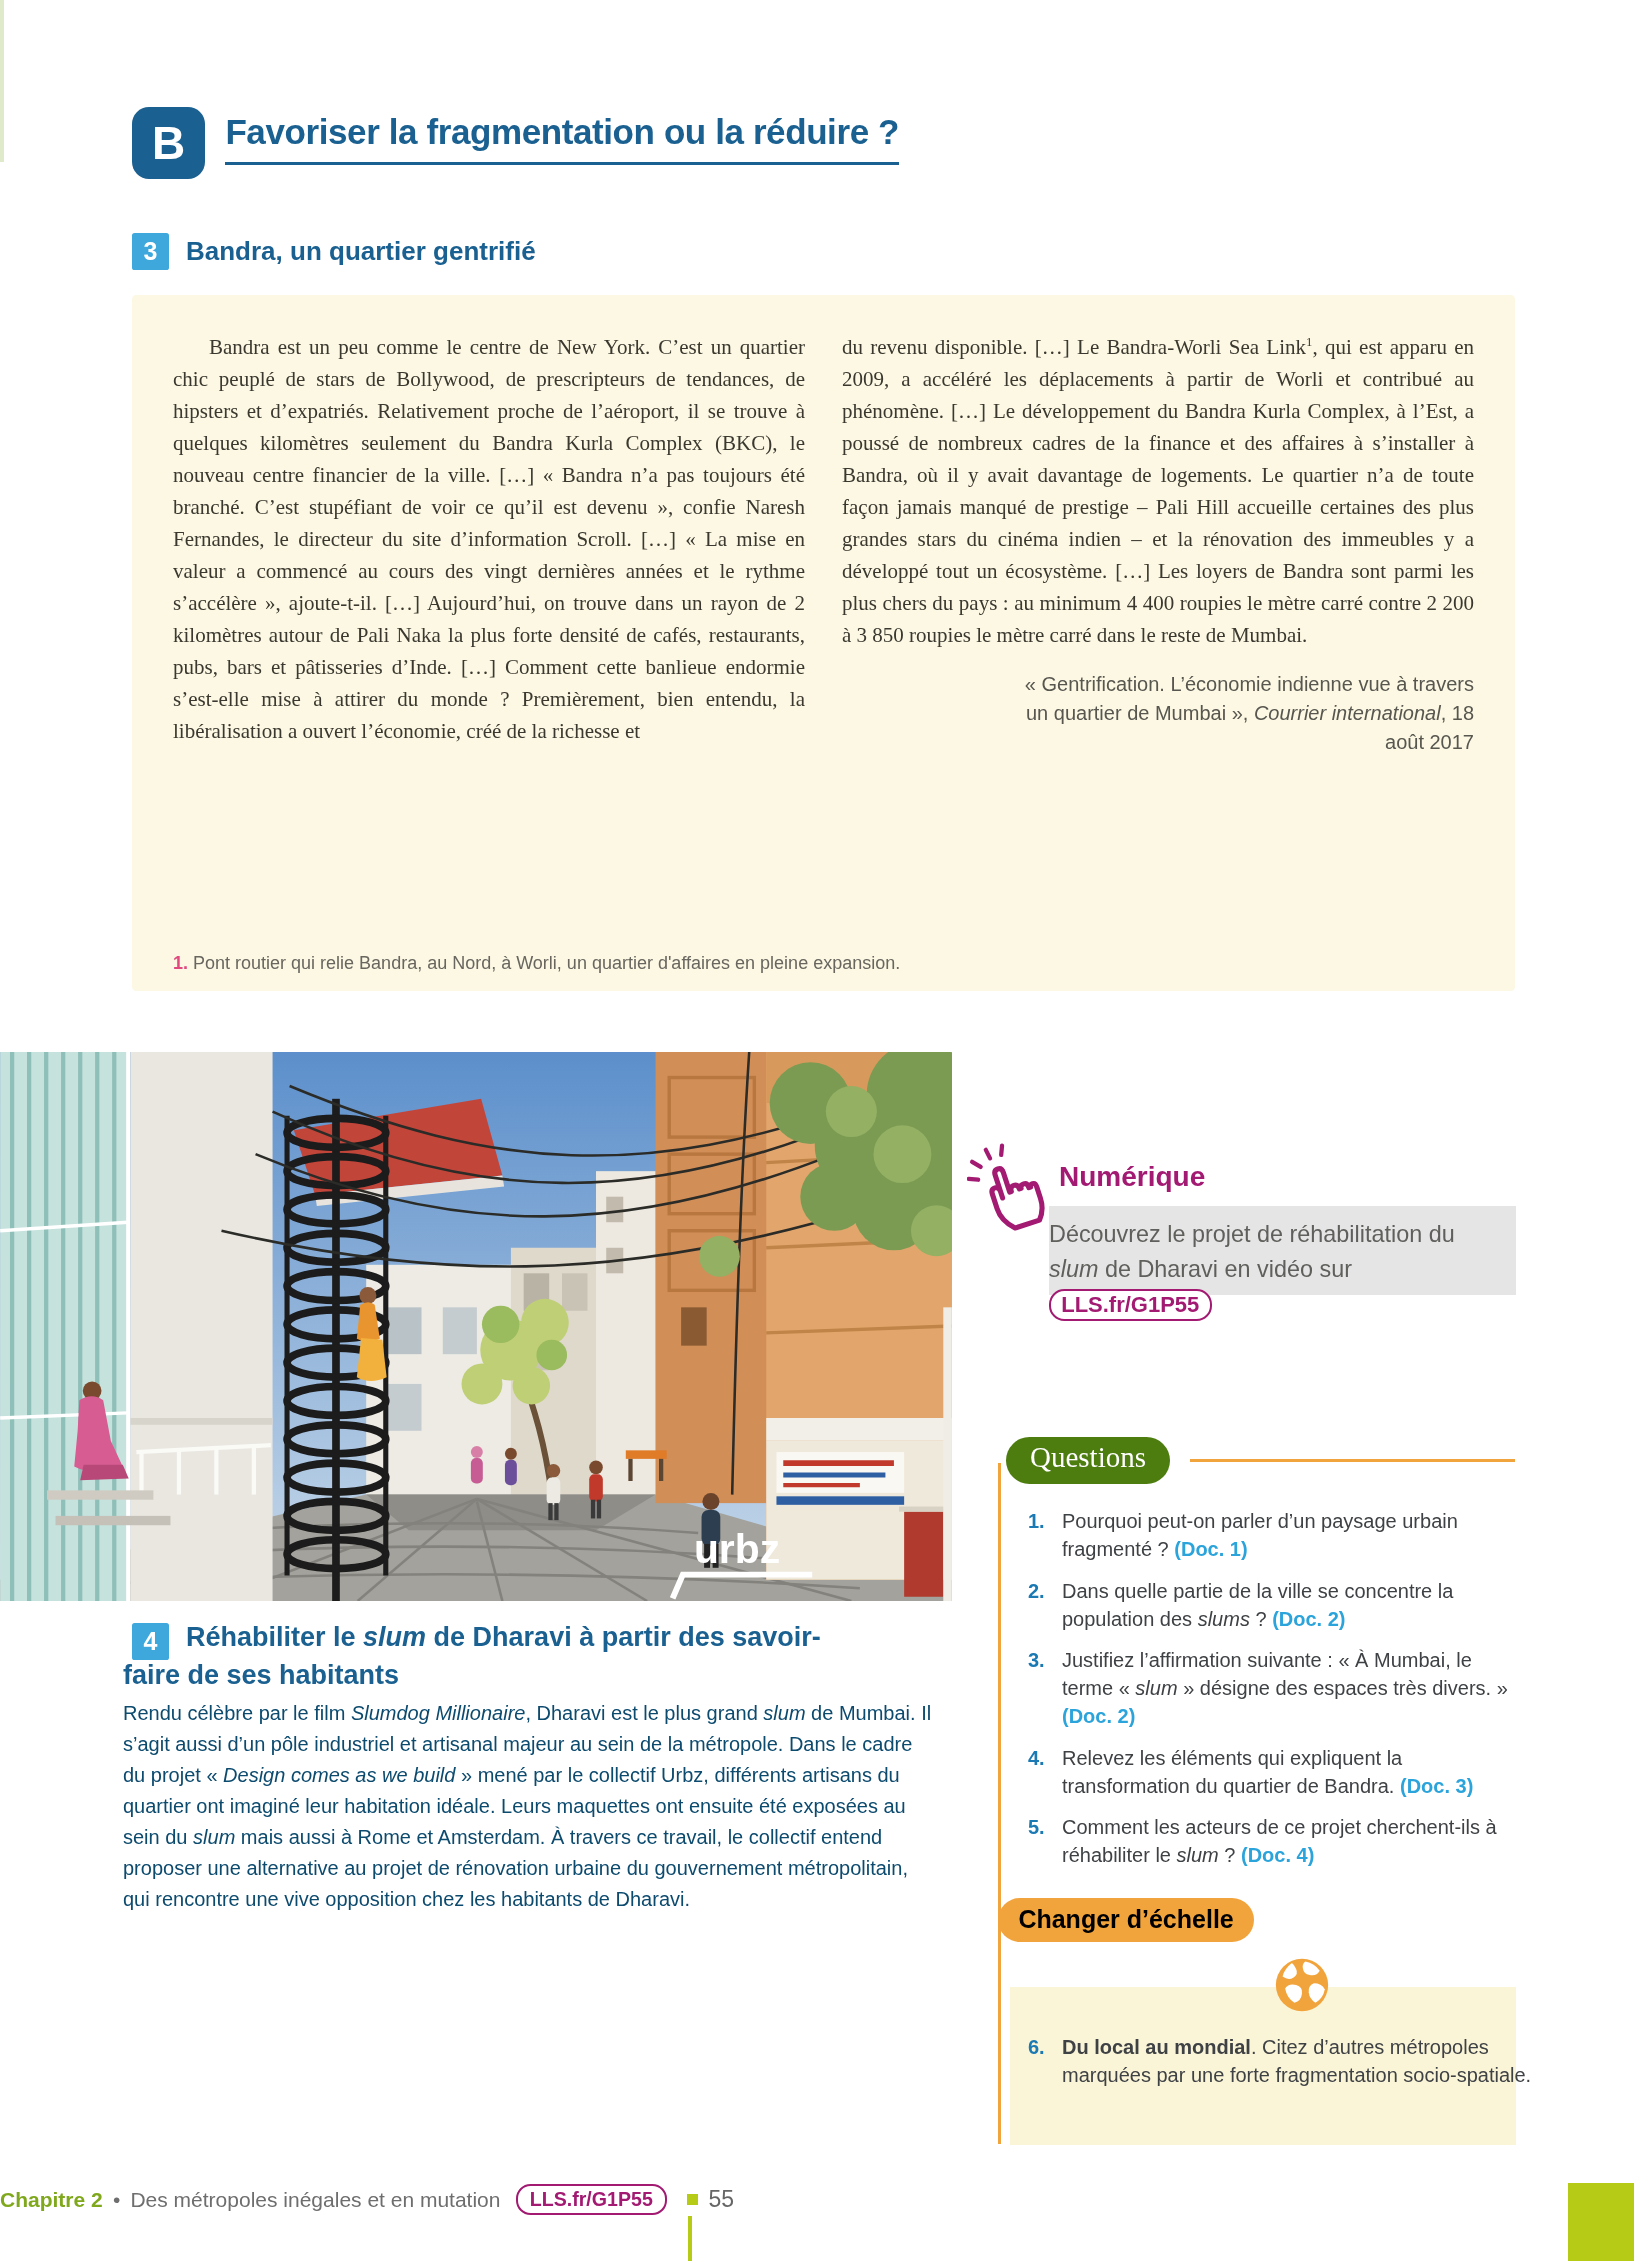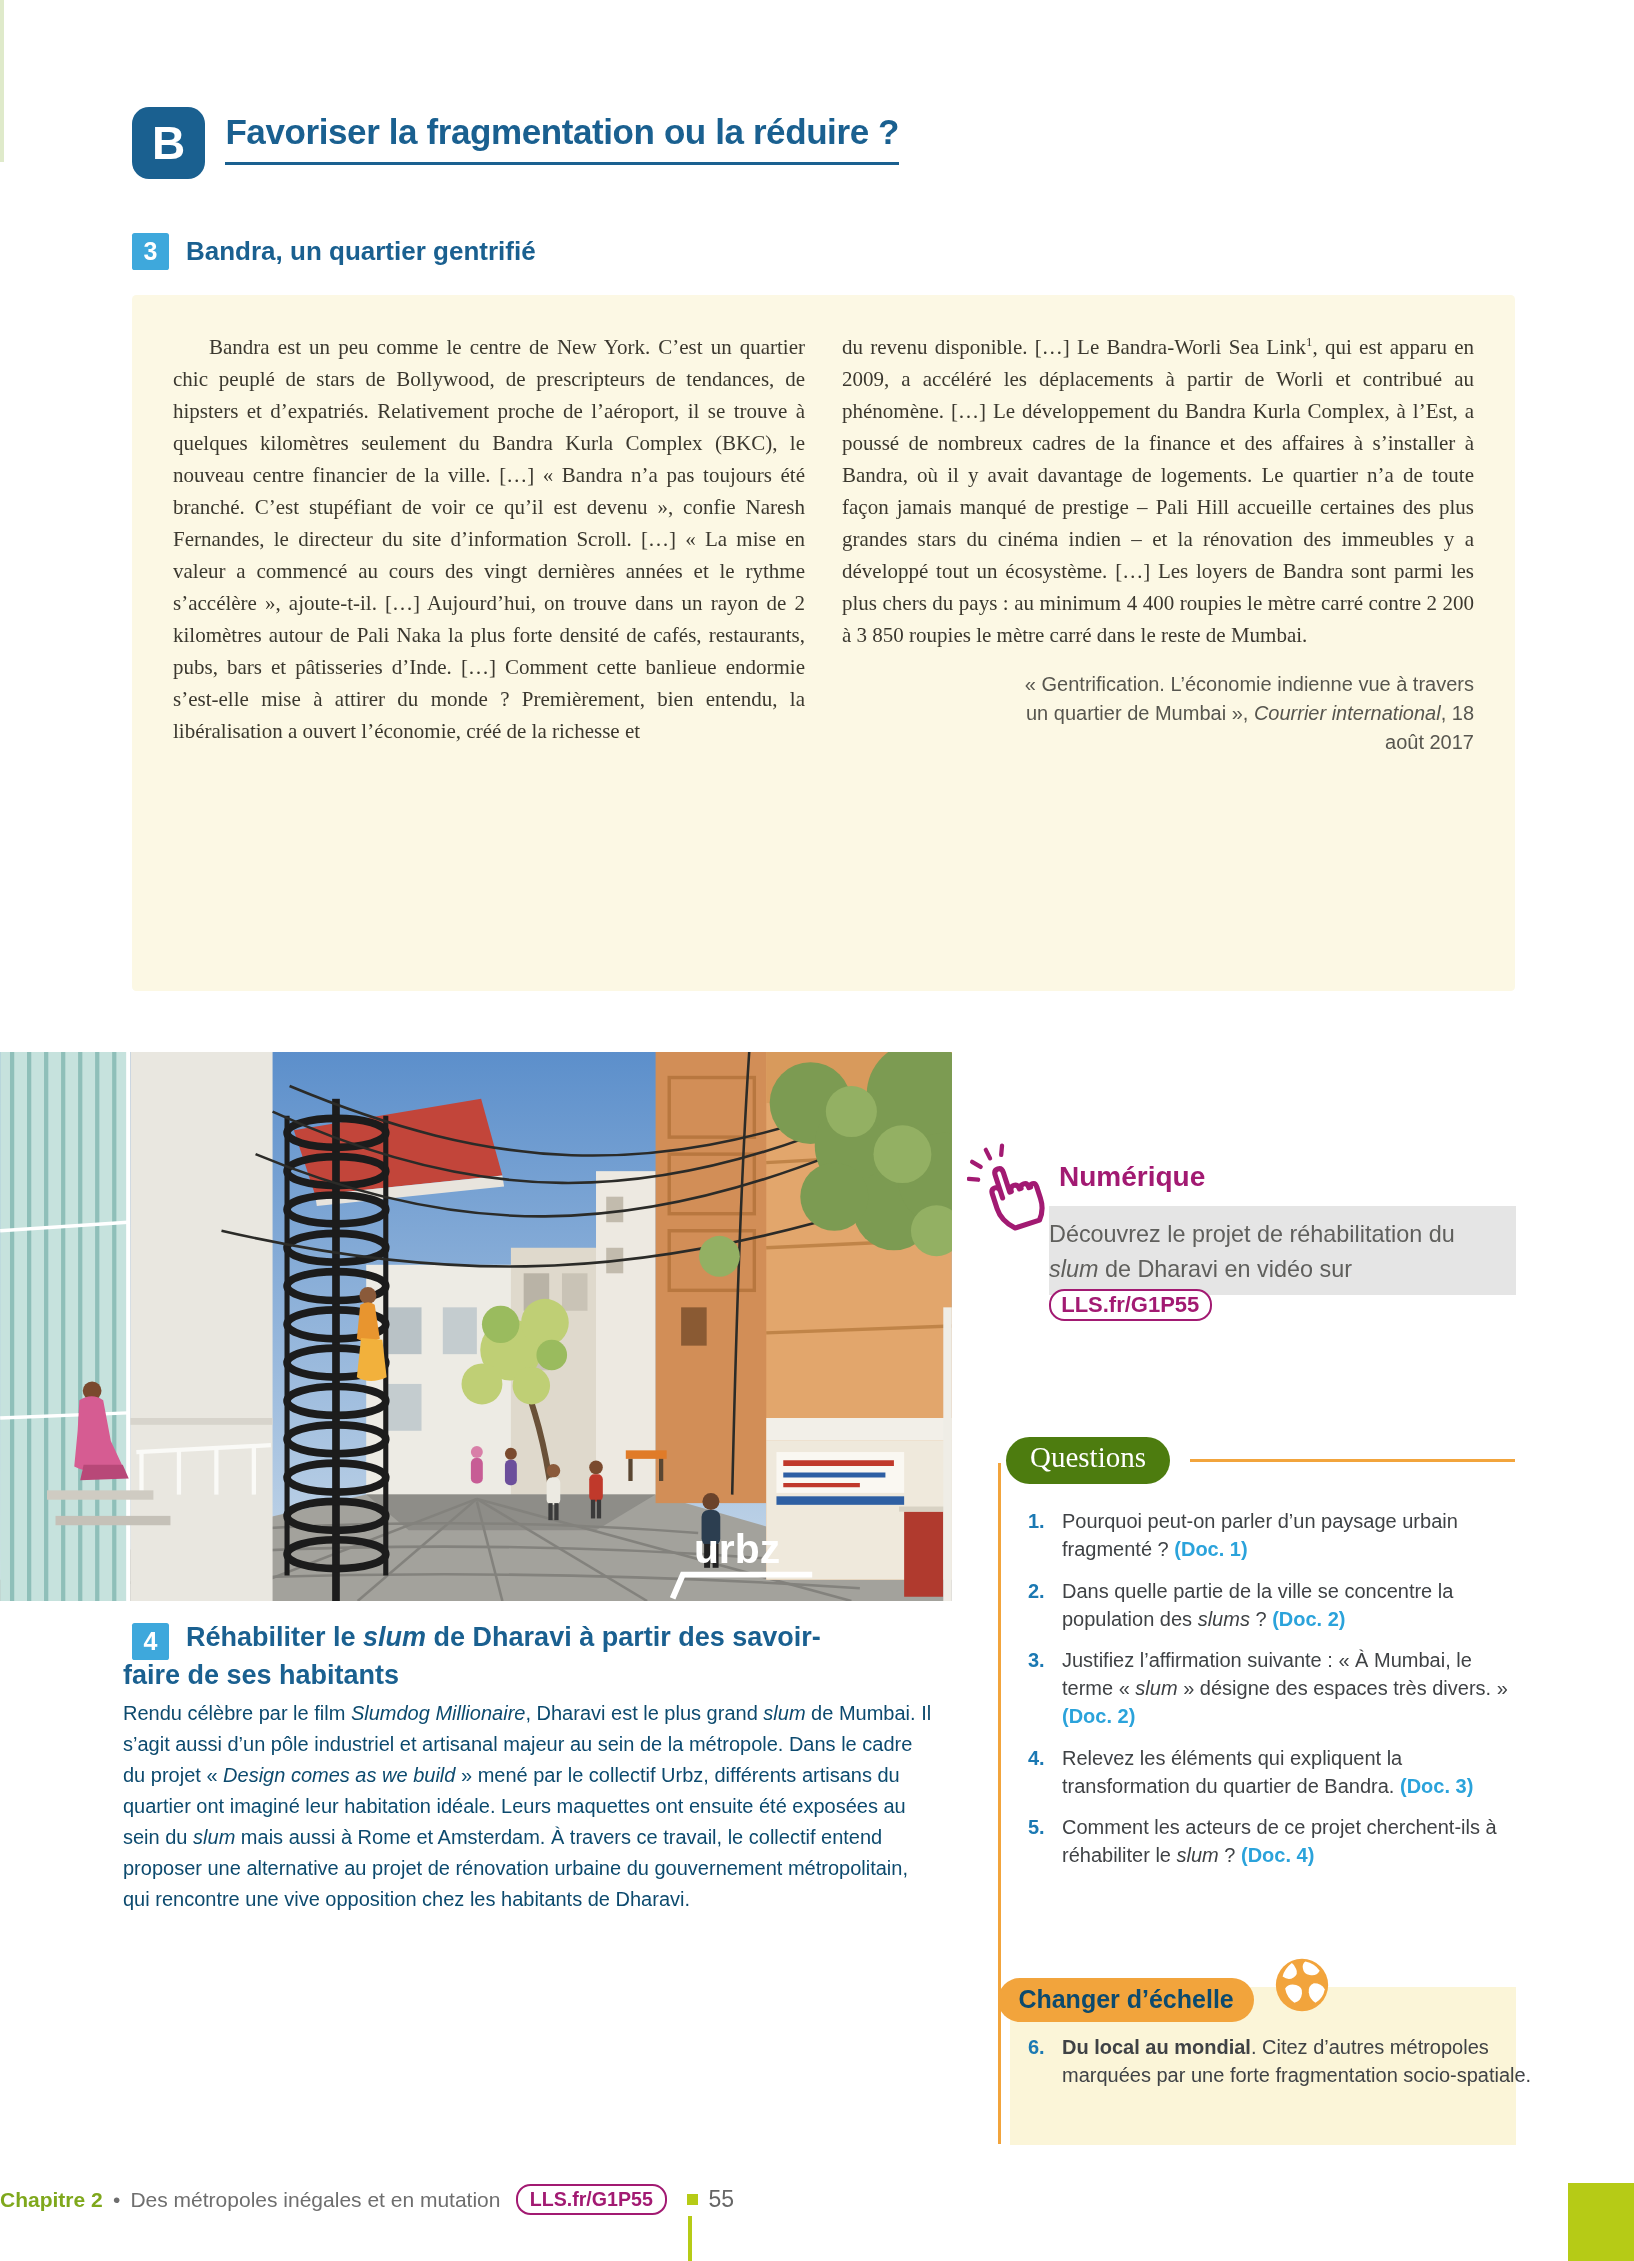--- a/index.html
+++ b/index.html
@@ -83,21 +83,21 @@
     left:1006px;top:1437px;background:#4d7c0f;color:#fff;
     font-family:"Liberation Serif",serif;font-size:29px;padding:4.3px 24px 9.4px;border-radius:25.5px;
   }
   .questions-list{left:1028px;top:1507px;width:492px}
   .q-item{position:relative;padding-left:34px;margin-bottom:13.6px;font-size:20px;line-height:28px;color:#3F4245}
   .q-num{position:absolute;left:0;top:0;color:#1B79B3;font-weight:bold}
   .doc-ref{color:#2BA3DB;font-weight:bold;white-space:nowrap}
 
   .scale-box{left:1010px;top:1987px;width:506px;height:158px;background:#FBF5D8}
   .scale-badge{
-    left:998px;top:1978px;background:#F2A43C;color:#0c4a6e;font-weight:bold;font-size:25px;
+    left:998px;top:1898px;background:#F2A43C;color:#000000;font-weight:bold;font-size:25px;
     padding:6.8px 20.4px 8.5px;border-radius:27px;z-index:2;
   }
   .globe{left:1275px;top:1958px;width:54px;height:54px;z-index:2}
   .q6{left:1028px;top:2033px;width:470px}
   .q6 .q-bold{font-weight:bold}
 
   
   .footer{
     left:0;top:2181px;width:1543px;height:37px;display:flex;justify-content:flex-start;
     align-items:center;gap:10.2px;font-size:21px;color:#6E6E6E;
@@ -131,20 +131,23 @@
 
 <div class="abs doc3-box">
   <div class="doc3-cols">
     <div class="col col1">
       <p>Bandra est un peu comme le centre de New York. C’est un quartier chic peuplé de stars de Bollywood, de prescripteurs de tendances, de hipsters et d’expatriés. Relativement proche de l’aéroport, il se trouve à quelques kilomètres seulement du Bandra Kurla Complex (BKC), le nouveau centre financier de la ville. […] « Bandra n’a pas toujours été branché. C’est stupéfiant de voir ce qu’il est devenu », confie Naresh Fernandes, le directeur du site d’information Scroll. […] « La mise en valeur a commencé au cours des vingt dernières années et le rythme s’accélère », ajoute-t-il. […] Aujourd’hui, on trouve dans un rayon de 2 kilomètres autour de Pali Naka la plus forte densité de cafés, restaurants, pubs, bars et pâtisseries d’Inde. […] Comment cette banlieue endormie s’est-elle mise à attirer du monde ? Premièrement, bien entendu, la libéralisation a ouvert l’économie, créé de la richesse et</p>
     </div>
     <div class="col col2">
       <p><span>du revenu disponible. […] Le Bandra-Worli Sea Link</span><sup>1</sup><span>, qui est apparu en 2009, a accéléré les déplacements à partir de Worli et contribué au phénomène. […] Le développement du Bandra Kurla Complex, à l’Est, a poussé de nombreux cadres de la finance et des affaires à s’installer à Bandra, où il y avait davantage de logements. Le quartier n’a de toute façon jamais manqué de prestige – Pali Hill accueille certaines des plus grandes stars du cinéma indien – et la rénovation des immeubles y a développé tout un écosystème. […] Les loyers de Bandra sont parmi les plus chers du pays : au minimum 4&nbsp;400 roupies le mètre carré contre 2&nbsp;200 à 3&nbsp;850 roupies le mètre carré dans le reste de Mumbai.</span></p>
       <div class="attribution"><span>« Gentrification. L’économie indienne vue à travers un quartier de Mumbai », </span><em>Courrier international</em><span>, 18 août 2017</span></div>
     </div>
+  </div>
+  <div class="footnote">
+    <span class="fn-num">1.</span><span> Pont routier qui relie Bandra, au Nord, à Worli, un quartier d'affaires en pleine expansion.</span>
   </div>
 </div>
 
 <div class="abs street-image">
   <svg viewBox="0 0 1118 645">
     <defs>
       <linearGradient id="sky" x1="0" y1="0" x2="0" y2="1">
         <stop offset="0" stop-color="#5C8FCB"></stop>
           <stop offset="1" stop-color="#C9DAEA"></stop>
       </linearGradient>

